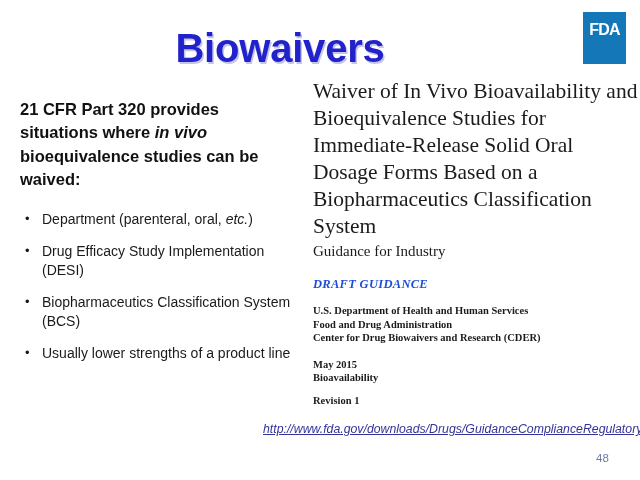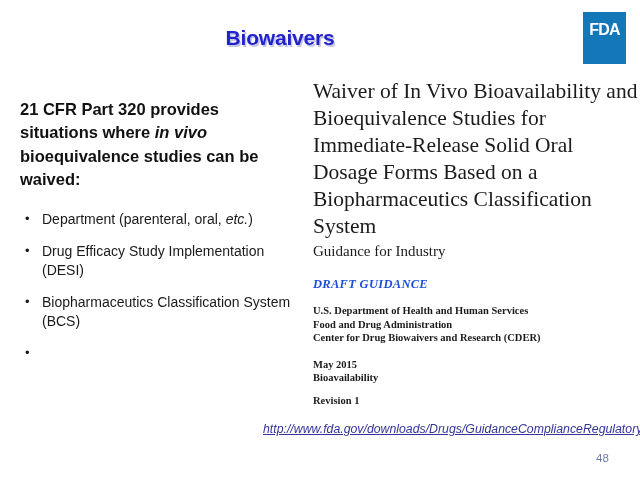--- a/index.html
+++ b/index.html
@@ -22,21 +22,21 @@
 
   
   #slide-title {
     position: absolute;
     left: 0;
     top: 26px;
     width: 560px;
     text-align: center;
     font-family: "Liberation Sans", sans-serif;
     font-weight: bold;
-    font-size: 21px;
+    font-size: 40px;
     letter-spacing: -0.2px;
     color: #2222CC;
     text-shadow: 1.5px 1.5px 0 rgba(150,150,210,0.55);
   }
 
   
   #fda-logo {
     position: absolute;
     left: 583px;
     top: 12px;
@@ -206,20 +206,21 @@
       <li>
         <span class="bullet-dot">•</span>
         <span>Drug Efficacy Study Implementation (DESI)</span>
       </li>
       <li>
         <span class="bullet-dot">•</span>
         <span>Biopharmaceutics Classification System (BCS)</span>
       </li>
       <li>
         <span class="bullet-dot">•</span>
+        <span>Usually lower strengths of a product line</span>
       </li>
     </ul>
 
   </div>
 
   <div id="doc-block">
     <div id="doc-title">Waiver of In Vivo Bioavailability and Bioequivalence Studies for Immediate-Release Solid Oral Dosage Forms Based on a Biopharmaceutics Classification System</div>
     <div id="doc-subtitle">Guidance for Industry</div>
     <div id="draft-label">DRAFT GUIDANCE</div>
     <div id="agency-lines">

